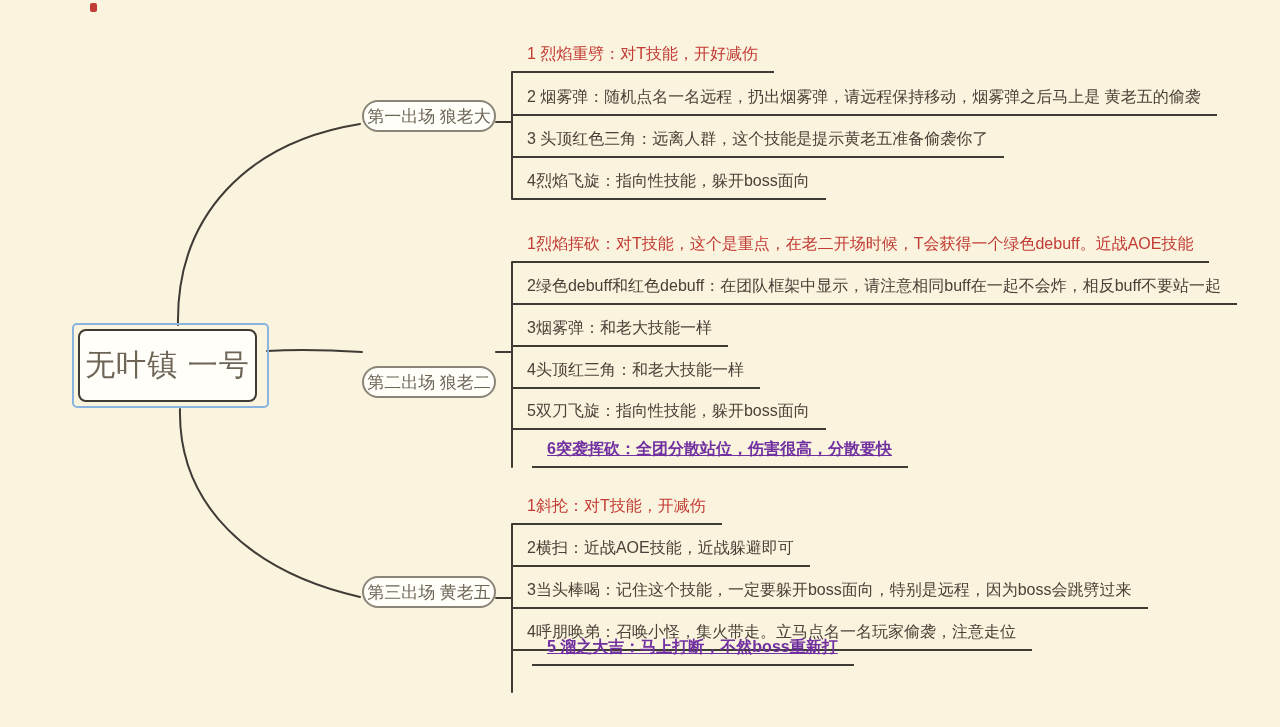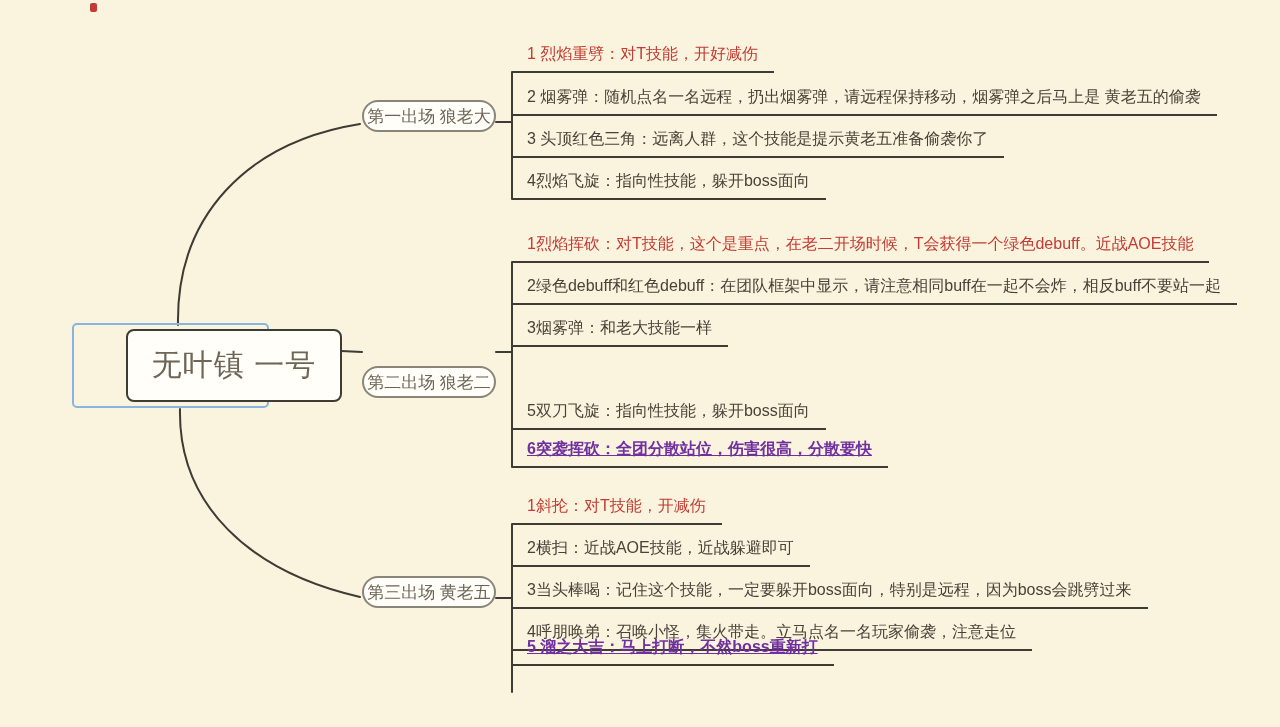--- a/index.html
+++ b/index.html
@@ -22,47 +22,46 @@
   }
   .canvas{position:absolute;inset:0;width:1280px;height:727px;}
   svg.links{position:absolute;left:0;top:0;pointer-events:none;}
   svg.links path{stroke:var(--line);stroke-width:2;fill:none;stroke-linecap:round;}
 
   .central-outline{
     position:absolute;left:72px;top:323px;width:197px;height:85px;
     border:2px solid var(--selection);border-radius:5px;background:transparent;
   }
   .central{
-    position:absolute;left:78px;top:329px;width:216px;height:73px;
+    position:absolute;left:78px;top:329px;width:179px;height:73px;
     background:var(--node_fill);border:2px solid var(--line);border-radius:8px;
     display:flex;align-items:center;justify-content:center;
     font-size:30px;color:var(--node_text);letter-spacing:1px;white-space:nowrap;
     cursor:default;
-    margin-left:48px;
   }
   .pill{
     position:absolute;left:362px;width:134px;height:32px;
     background:var(--node_fill);border:2px solid var(--pill_border);border-radius:23px;
     display:flex;align-items:center;justify-content:center;
     font-size:17px;color:var(--node_text);white-space:nowrap;cursor:default;
   }
   .pill.b1{top:100px;}
   .pill.b2{top:330px;margin-top:36px;}
   .pill.b3{top:576px;}
 
   .leaf{
     position:absolute;left:512px;
     padding:0 16px 7px 15px;
     border-bottom:2px solid var(--line);
     font-size:16px;line-height:21px;white-space:nowrap;
     width:max-content;cursor:default;
   }
   .leaf.red{color:var(--red);}
   .leaf.dark{color:var(--dark);}
-  .leaf.purple{color:var(--purple);font-weight:bold;text-decoration:underline;}
+  .leaf.purple{color:var(--purple);font-weight:bold;text-decoration:underline;margin-left:20px;}
 
   .red-marker{
     position:absolute;left:90px;top:3px;width:7px;height:9px;
     background:var(--red);border-radius:2px;
   }
 </style>
 </head>
 <body>
 
 <div class="canvas">
@@ -86,20 +85,21 @@
   <div class="pill b1">第一出场 狼老大</div>
   <div class="leaf red" style="top:43px">1 烈焰重劈：对T技能，开好减伤</div>
   <div class="leaf dark" style="top:86px">2 烟雾弹：随机点名一名远程，扔出烟雾弹，请远程保持移动，烟雾弹之后马上是 黄老五的偷袭</div>
   <div class="leaf dark" style="top:128px">3 头顶红色三角：远离人群，这个技能是提示黄老五准备偷袭你了</div>
   <div class="leaf dark" style="top:170px">4烈焰飞旋：指向性技能，躲开boss面向</div>
 
   <div class="pill b2">第二出场 狼老二</div>
   <div class="leaf red" style="top:233px">1烈焰挥砍：对T技能，这个是重点，在老二开场时候，T会获得一个绿色debuff。近战AOE技能</div>
   <div class="leaf dark" style="top:275px">2绿色debuff和红色debuff：在团队框架中显示，请注意相同buff在一起不会炸，相反buff不要站一起</div>
   <div class="leaf dark" style="top:317px">3烟雾弹：和老大技能一样</div>
+  <div class="leaf dark" style="top:359px">4头顶红三角：和老大技能一样</div>
   <div class="leaf dark" style="top:400px">5双刀飞旋：指向性技能，躲开boss面向</div>
   <div class="leaf purple" style="top:438px">6突袭挥砍：全团分散站位，伤害很高，分散要快</div>
 
   <div class="pill b3">第三出场 黄老五</div>
   <div class="leaf red" style="top:495px">1斜抡：对T技能，开减伤</div>
   <div class="leaf dark" style="top:537px">2横扫：近战AOE技能，近战躲避即可</div>
   <div class="leaf dark" style="top:579px">3当头棒喝：记住这个技能，一定要躲开boss面向，特别是远程，因为boss会跳劈过来</div>
   <div class="leaf dark" style="top:621px">4呼朋唤弟：召唤小怪，集火带走。立马点名一名玩家偷袭，注意走位</div>
   <div class="leaf purple" style="top:636px">5 溜之大吉：马上打断，不然boss重新打</div>
 

